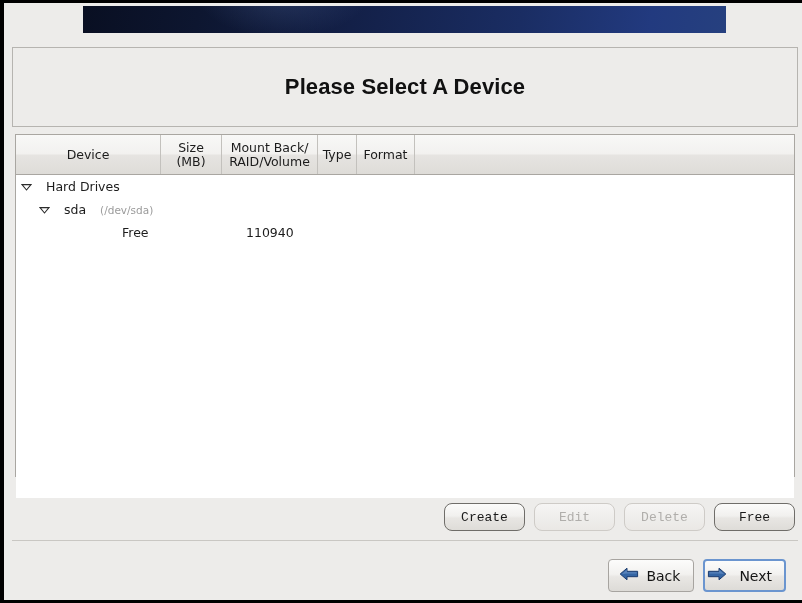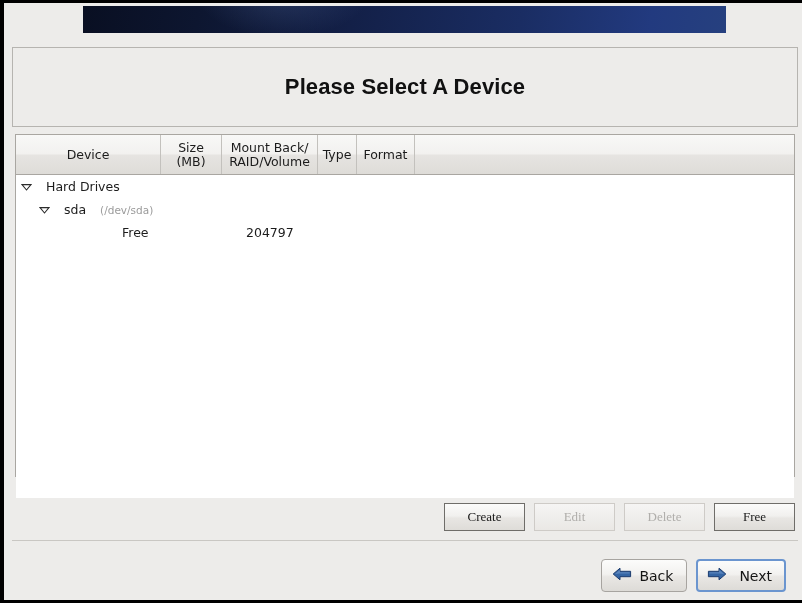--- a/index.html
+++ b/index.html
@@ -164,23 +164,23 @@
     left: 11px; top: 500px;
     width: 780px;
     height: 30px;
     display: flex;
     justify-content: flex-end;
     gap: 9px;
   }
   .btn {
     width: 81px;
     height: 28px;
-    border-radius: 0;
+    border-radius: 8px;
     font-size: 13px;
-    font-family: Liberation Serif, serif;
+    font-family: Liberation Mono, monospace;
     display: flex;
     align-items: center;
     justify-content: center;
     background: linear-gradient(to bottom, #fbfbfa 0%, #f1f0ee 46%, #e8e6e3 54%, #dedcd8 100%);
     border: 1px solid #a7a4a0;
     color: #1a1a1a;
     cursor: pointer;
     user-select: none;
   }
   .btn.strong { border-color: #6f6d69; }
@@ -214,21 +214,21 @@
     align-items: center;
     gap: 7px;
     background: linear-gradient(to bottom, #fcfcfb 0%, #f2f1ef 46%, #e9e7e4 54%, #dddbd7 100%);
     border: 1px solid #a7a4a0;
     color: #141414;
     cursor: pointer;
     user-select: none;
   }
   .nav-btn.default-focus {
     border: 2px solid #6b95cf;
-    padding: 0 12px 0 9px;
+    padding: 0 12px 0 2px;
     gap: 12px;
   }
   .arrow-ico { display: block; flex: 0 0 auto; }
 </style>
 </head>
 <body>
 
 <div id="app-window">
   <div id="window-body">
 
@@ -302,21 +302,21 @@
 
         <div class="tree-row depth-2">
           <div class="tw-cell-device">
             <span class="tri spacer">
               <svg width="11" height="8" viewBox="0 0 11 8" aria-hidden="true">
                   <path d="M1 1.6 L10 1.6 L5.5 7 Z" fill="none"></path>
                 </svg>
             </span>
             <span class="node-label">Free</span>
           </div>
-          <div class="tw-cell-size">204797</div>
+          <div class="tw-cell-size">110940</div>
           <div class="tw-cell-mount"></div>
           <div class="tw-cell-type"></div>
           <div class="tw-cell-format"></div>
         </div>
 
       </div>
     </div>
 
     <div id="action-bar">
       <div class="btn strong">Create</div>

